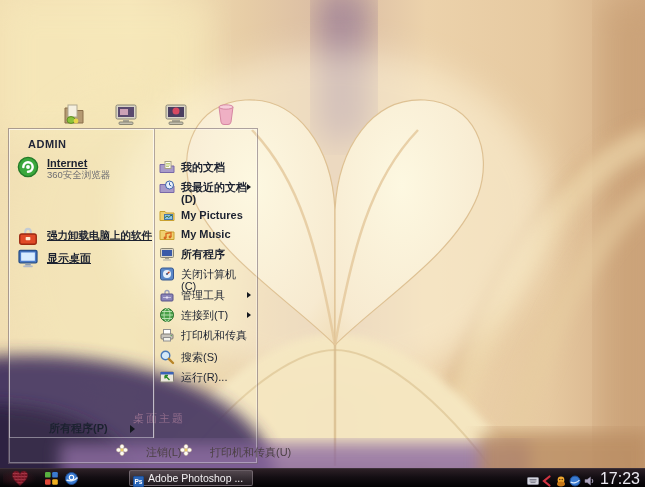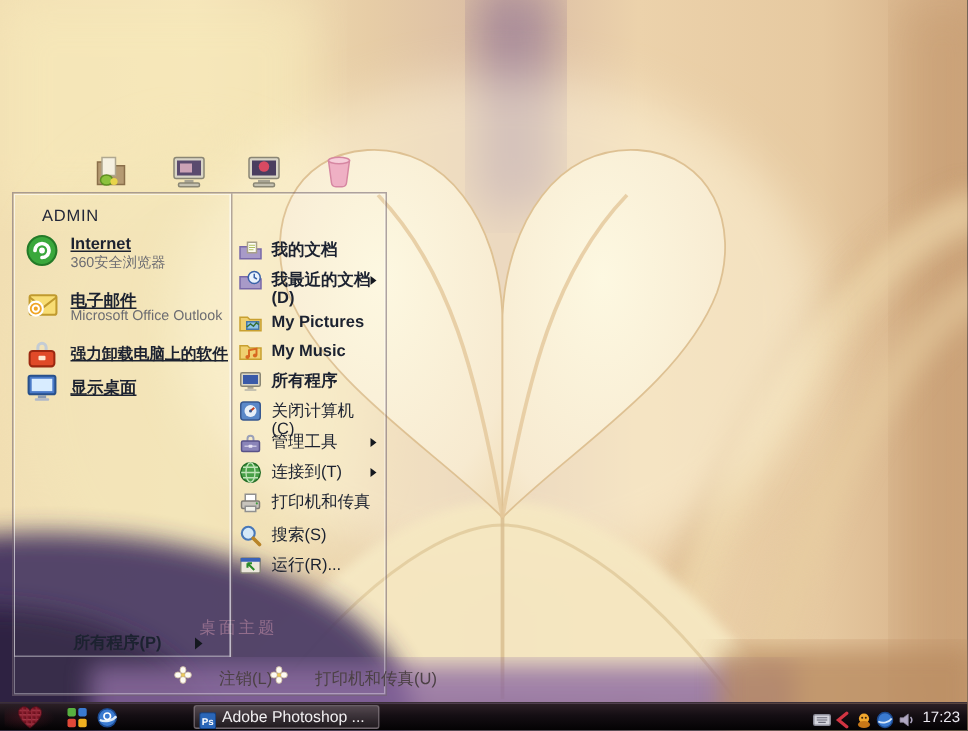--- a/index.html
+++ b/index.html
@@ -15,21 +15,21 @@
   .watermark{position:absolute;left:133px;top:411px;z-index:1;font-size:11px;
     color:#f0a8bc;opacity:.4;letter-spacing:2px;}
 
   
   #startmenu{position:absolute;left:8px;top:128px;width:248px;height:334px;z-index:3;
     border:1px solid rgba(110,95,110,.55);box-shadow:inset 0 0 0 1px rgba(255,255,255,.35);
     background:rgba(255,250,240,.05);}
   #leftpanel{position:absolute;left:0;top:0;width:145px;height:309px;
     border-right:1px solid rgba(110,95,110,.5);box-shadow:inset 0 0 0 1px rgba(255,255,255,.4),
     inset -1px 0 0 rgba(255,255,255,.4);}
-  .admin{position:absolute;left:19px;top:9px;font-size:11px;font-weight:normal;
+  .admin{position:absolute;left:19px;top:9px;font-size:11px;font-weight:bold;
     color:#222638;letter-spacing:.5px;}
   .pitem{position:absolute;left:6px;width:136px;}
   .pitem .pic{position:absolute;left:2px;top:0;width:22px;height:22px;}
   .pitem .pic svg{width:22px;height:22px;}
   .pt{position:absolute;left:32px;top:1px;font-size:11px;font-weight:bold;color:#1c2230;white-space:nowrap;text-decoration:underline;}
   .ps{position:absolute;left:32px;top:13px;font-size:9.5px;color:#6d6d72;white-space:nowrap;}
   .allprog{position:absolute;left:40px;top:292px;font-size:11px;font-weight:bold;color:#1c2230;}
   .tri-r{display:inline-block;width:0;height:0;border-left:5px solid #14181f;
     border-top:4px solid transparent;border-bottom:4px solid transparent;vertical-align:middle;}
   .allprog .tri-r{margin-left:22px;}
@@ -57,21 +57,21 @@
   .ql svg{width:15px;height:15px;}
   #taskbtn{position:absolute;left:129px;top:1px;width:124px;height:16px;
     background:linear-gradient(180deg,rgba(120,108,116,.55),rgba(55,46,52,.55));
     border:1px solid rgba(150,138,146,.55);border-radius:2px;box-sizing:border-box;}
   #taskbtn .psq{position:absolute;left:3px;top:1.5px;width:11px;height:11px;}
   #taskbtn .psq svg{width:11px;height:11px;}
   #taskbtn .tl{position:absolute;left:18px;top:1px;font-size:10.5px;color:#f2f0f2;white-space:nowrap;}
   #tray{position:absolute;right:2px;top:0;height:19px;display:flex;align-items:center;gap:2px;}
   .tic{width:12px;height:12px;}
   .tic svg{width:12px;height:12px;}
-  #clock{font-size:10px;color:#eceaf2;padding:0 3px 0 3px;}
+  #clock{font-size:16px;color:#eceaf2;padding:0 3px 0 3px;}
 </style>
 </head>
 <body>
 
 <div id="screen">
 
   <svg id="wallpaper" width="645" height="487" viewBox="0 0 645 487">
     <defs>
       <linearGradient id="bg" x1="0" y1="0" x2="1" y2="0">
         <stop offset="0" stop-color="#f1deb2"></stop>
@@ -168,32 +168,20 @@
           <svg viewBox="0 0 16 16">
               <circle cx="8" cy="8" r="7" fill="#3aa83c" stroke="#247a28"></circle>
           <path d="M4.6,8 a3.4,3.4 0 1 1 3.4,3.4" stroke="#fff" stroke-width="1.8" fill="none" stroke-linecap="round"></path>
           <circle cx="8" cy="8" r="1.4" fill="#fff"></circle>
             </svg>
         </span>
         <span class="pt">Internet</span>
         <span class="ps">360安全浏览器</span>
       </div>
 
-      <div class="pitem" style="top:63px;height:28px;">
-        <span class="pic">
-          <svg viewBox="0 0 16 16">
-              <rect x="2" y="3.5" width="13" height="9.5" rx="1" fill="#f8dd74" stroke="#c09a2e"></rect>
-          <path d="M2,4.5 L8.5,9.5 L15,4.5" stroke="#c09a2e" fill="none"></path>
-          <circle cx="5" cy="10" r="3.4" fill="#f0a424" stroke="#fff" stroke-width="1"></circle>
-          <circle cx="5" cy="10" r="1.5" fill="none" stroke="#fff" stroke-width="1"></circle>
-            </svg>
-        </span>
-        <span class="pt">电子邮件</span>
-        <span class="ps">Microsoft Office Outlook</span>
-      </div>
 
       <div class="pitem" style="top:96px;height:22px;">
         <span class="pic">
           <svg viewBox="0 0 16 16">
               <path d="M6,6.5 V4.8 a2,2 0 0 1 4,0 V6.5" stroke="#c4ccd4" stroke-width="1.5" fill="none"></path>
           <rect x="2" y="6.5" width="12" height="7.5" rx="1.5" fill="#e04a28" stroke="#9c2810"></rect>
           <rect x="6.3" y="8.8" width="3.4" height="2.2" rx=".5" fill="#ffe8d0"></rect>
             </svg>
         </span>
         <span class="pt" style="top:4px;font-size:10.5px;">强力卸载电脑上的软件</span>

